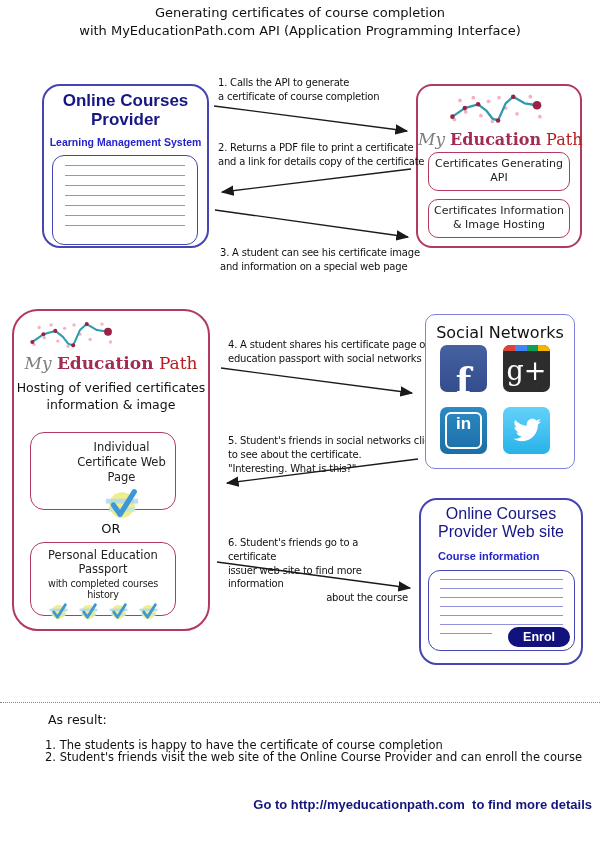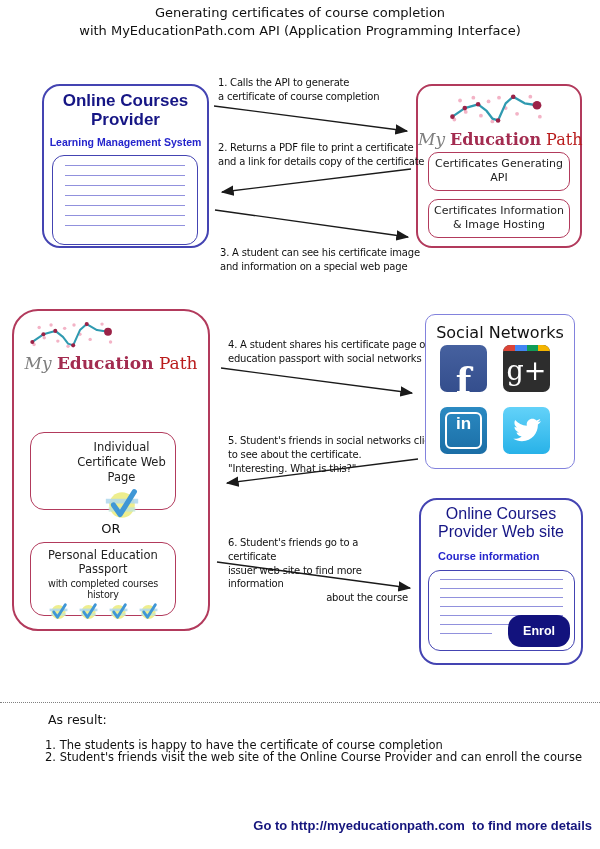--- a/index.html
+++ b/index.html
@@ -77,28 +77,28 @@
   
   .website{left:419px;top:498px;width:164px;height:167px;}
   .web-title{margin-top:5px;text-align:center;font-weight:normal;font-size:16px;line-height:1.15;
              color:#161685;font-family:"Liberation Sans",sans-serif;}
   .course-info{margin:8px 0 0 17px;font-weight:bold;font-size:11px;color:#2525cc;
              font-family:"Liberation Sans",sans-serif;}
   .web-lines{position:absolute;left:7px;top:70px;width:147px;height:81px;border:1.5px solid #4444b2;
              border-radius:12px;box-sizing:border-box;}
   .web-lines .rule{margin:8px 11px 0;}
   .enrol-btn{position:absolute;right:4px;bottom:3px;background:#12127d;color:#fff;font-weight:bold;
-             font-size:12.5px;font-family:"Liberation Sans",sans-serif;padding:9px 15px;border-radius:13px;cursor:pointer;}
+             font-size:12.5px;font-family:"Liberation Sans",sans-serif;padding:3px 15px;border-radius:13px;cursor:pointer;}
 
   
   .sep{position:absolute;left:0;top:702px;width:600px;border-top:1.2px dotted #808080;}
   .as-result{position:absolute;left:48px;top:712px;font-size:12.5px;color:#111;}
   .res-item{position:absolute;left:45px;font-size:11.5px;color:#111;}
   .res1{top:738px;} .res2{top:750px;} .res3{top:792px;}
-  .footer-link{position:absolute;right:8px;top:818px;font-weight:bold;font-size:13px;color:#15157d;
+  .footer-link{position:absolute;right:8px;top:797px;font-weight:bold;font-size:13px;color:#15157d;
              font-family:"Liberation Sans",sans-serif;white-space:pre;cursor:pointer;}
 </style>
 </head>
 <body>
 
 <div class="page">
 
   <svg width="0" height="0" style="position:absolute" aria-hidden="true">
     <defs>
       <symbol id="badge" viewBox="0 0 40 40">
@@ -201,20 +201,24 @@
 
   <div class="box b-crimson hosting">
     <svg class="logo-svg left" width="100" height="34">
         <use href="#mep-logo"></use>
       </svg>
     <div class="wordmark host-wordmark">
       <span class="wm-my">My</span>
       <span class="wm-edu">Education</span>
       <span class="wm-path">Path</span>
     </div>
+    <div class="host-head">
+      <div>Hosting of verified certificates</div>
+      <div>information &amp; image</div>
+    </div>
     <div class="cert-box">
       <div class="txt">Individual Certificate Web Page</div>
       <svg width="38" height="38">
           <use href="#badge"></use>
         </svg>
     </div>
     <div class="or-label">OR</div>
     <div class="passport-box">
       <div class="txt">Personal Education Passport</div>
       <div class="sub">with completed courses history</div>

